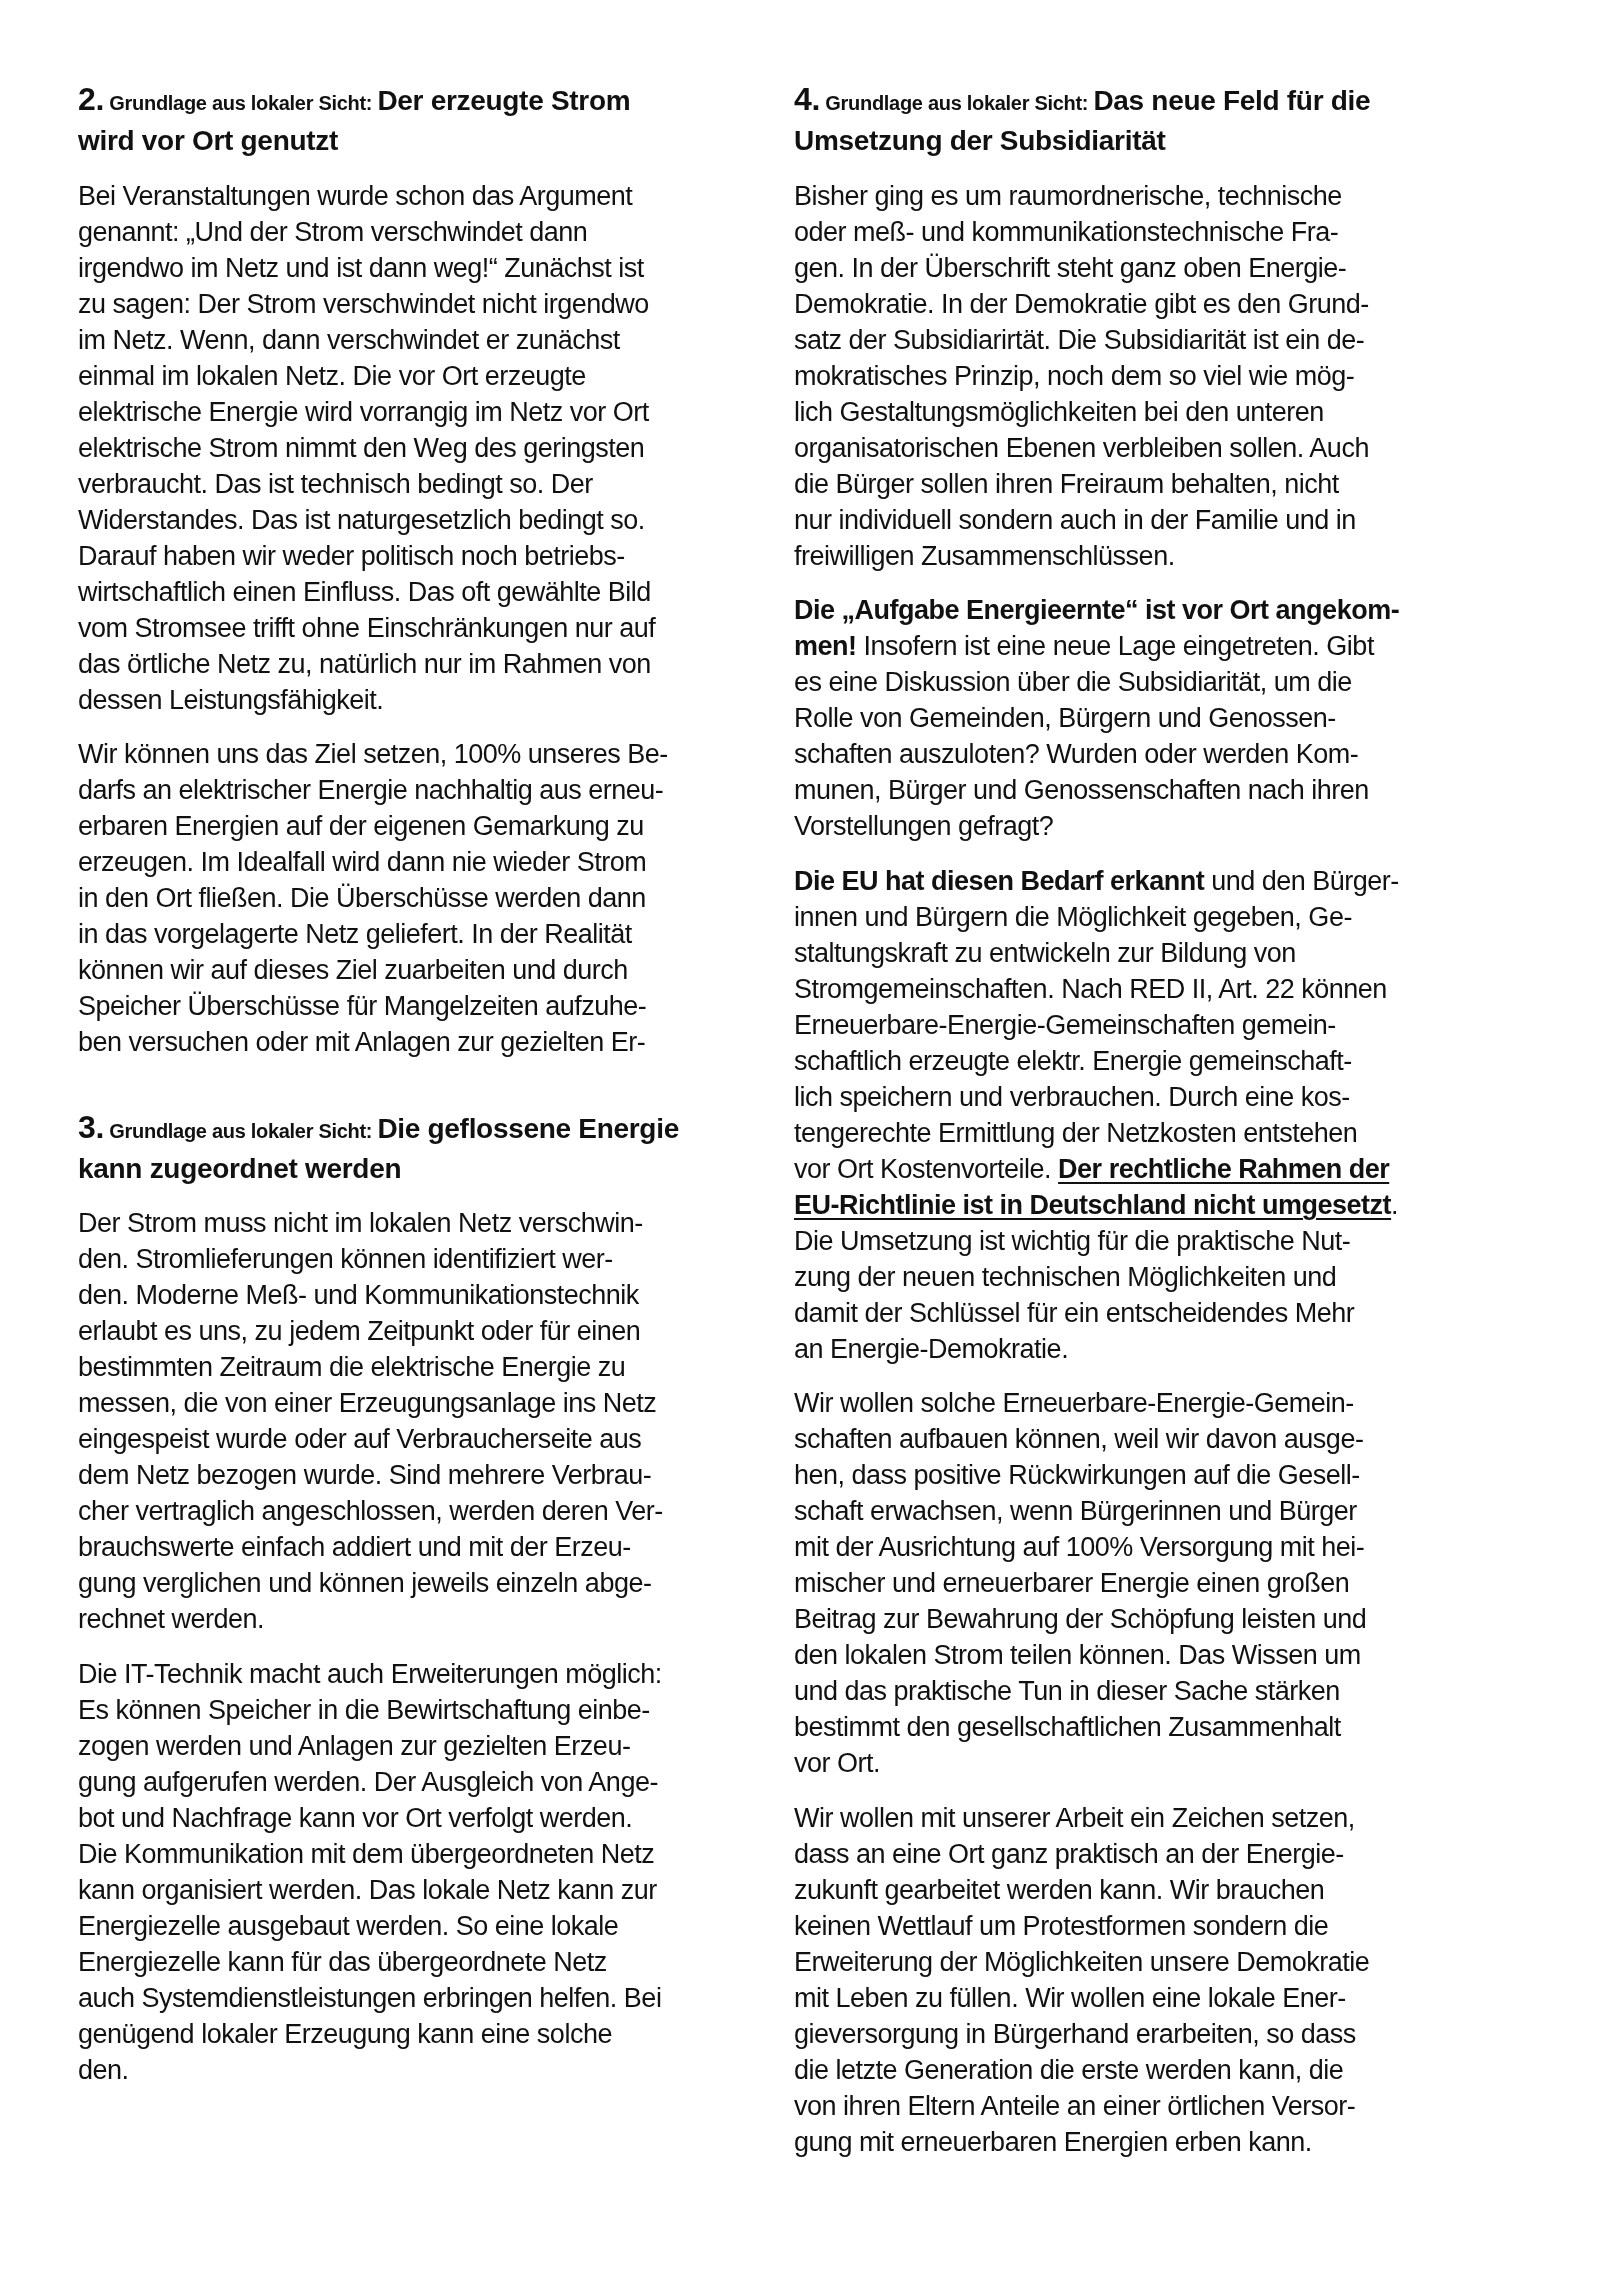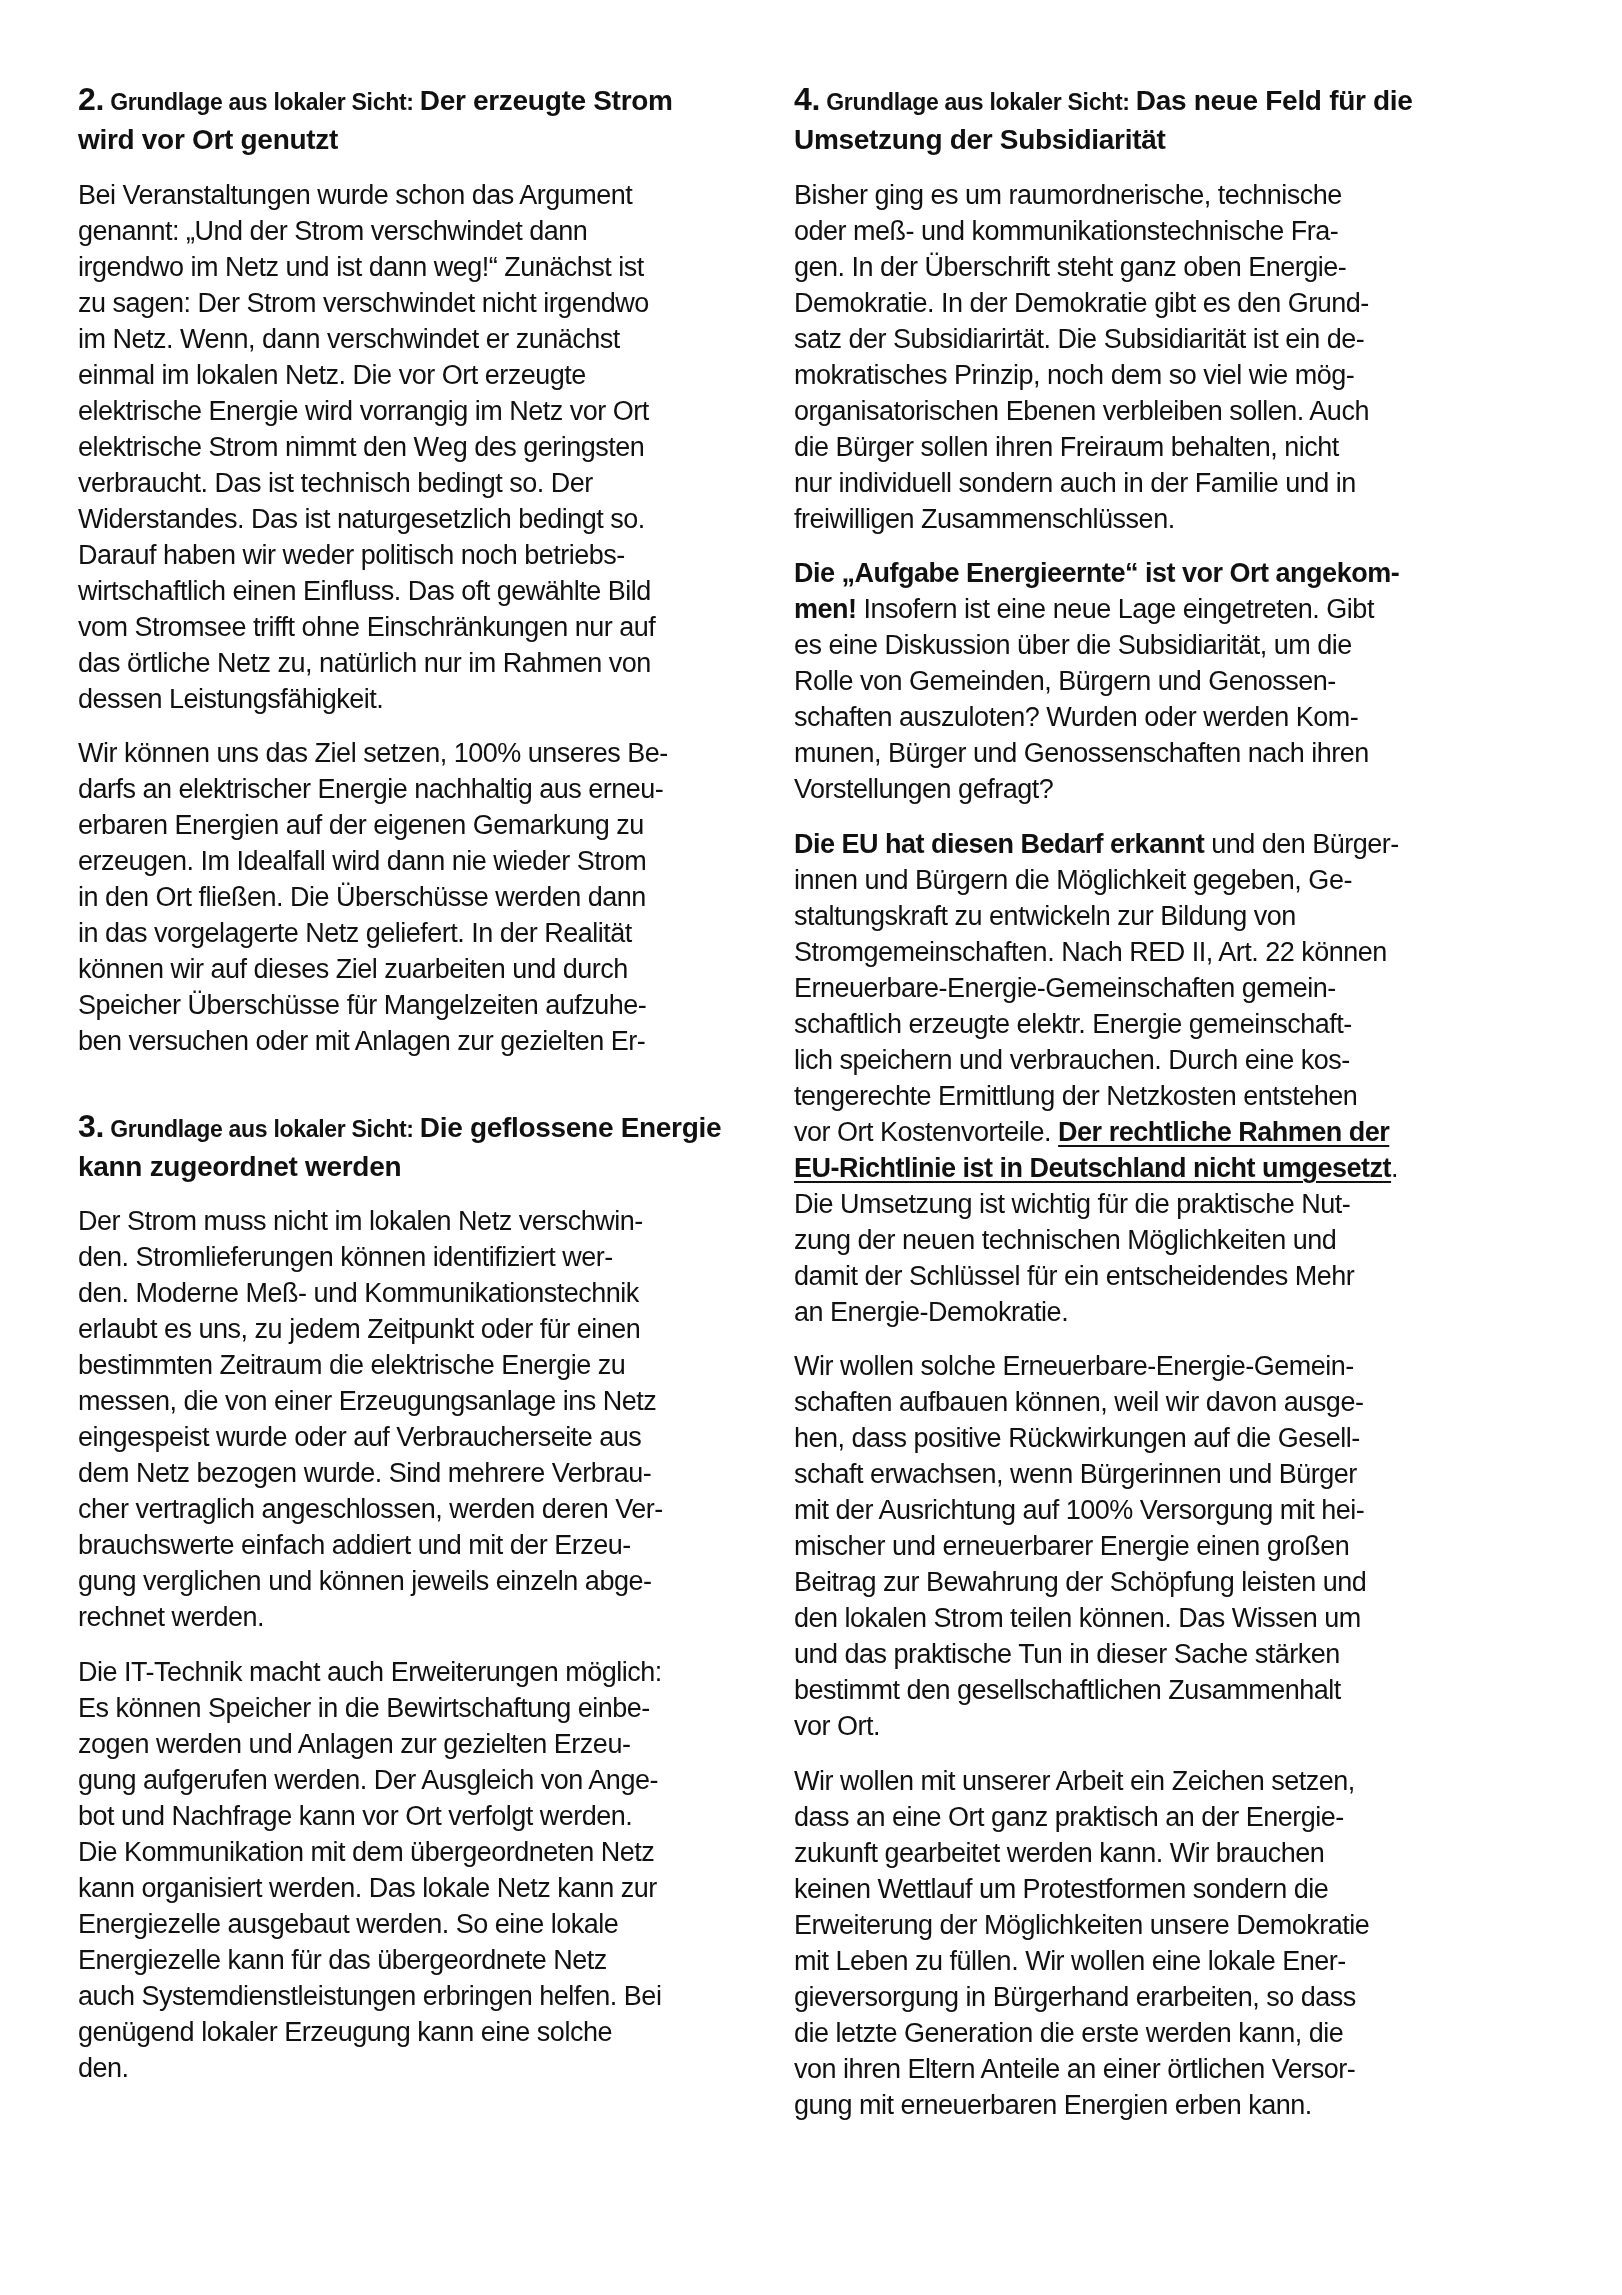--- a/index.html
+++ b/index.html
@@ -3,21 +3,21 @@
 <meta charset="utf-8">
 <style>
   html, body { margin:0; padding:0; background:#ffffff; }
   body { width:1623px; height:2295px; position:relative; overflow:hidden;
          font-family:"Liberation Sans", sans-serif; color:#111111; }
   .col { position:absolute; top:81px; }
   .col.left { left:78px; width:676px; }
   .col.right { left:794px; width:701px; }
   .heading { font-weight:bold; font-size:28px; line-height:37px; margin:0 0 18.6px 0; letter-spacing:-0.3px; }
   .heading .num { font-size:32px; }
-  .heading .pre { font-size:23px;text-align:right; }
+  .heading .pre { font-size:20px;text-align:right; }
   .para { font-size:27px; line-height:36px; margin:0 0 18.6px 0; letter-spacing:-0.5px; }
   .line { display:block; white-space:nowrap; }
   .b { font-weight:bold; }
   .u { text-decoration:underline; text-underline-offset:4.2px; text-decoration-thickness:1.7px; }
   .gap-section { height:30px; }
 </style>
 </head>
 <body>
 
 <div class="col left">
@@ -106,20 +106,21 @@
     <span class="line">Umsetzung der Subsidiarität</span>
   </div>
 
   <div class="para">
       <span class="line">Bisher ging es um raumordnerische, technische</span>
       <span class="line">oder meß- und kommunikationstechnische Fra-</span>
       <span class="line">gen. In der Überschrift steht ganz oben Energie-</span>
       <span class="line">Demokratie. In der Demokratie gibt es den Grund-</span>
       <span class="line">satz der Subsidiarirtät. Die Subsidiarität ist ein de-</span>
       <span class="line">mokratisches Prinzip, noch dem so viel wie mög-</span>
+      <span class="line">lich Gestaltungsmöglichkeiten bei den unteren</span>
       <span class="line">organisatorischen Ebenen verbleiben sollen. Auch</span>
       <span class="line">die Bürger sollen ihren Freiraum behalten, nicht</span>
       <span class="line">nur individuell sondern auch in der Familie und in</span>
       <span class="line">freiwilligen Zusammenschlüssen.</span>
     </div>
 
   <div class="para">
     <span class="line b">Die „Aufgabe Energieernte“ ist vor Ort angekom-</span>
     <span class="line"><span class="b">men!</span><span> Insofern ist eine neue Lage eingetreten. Gibt</span></span>
     <span><span class="line">es eine Diskussion über die Subsidiarität, um die</span><span class="line">Rolle von Gemeinden, Bürgern und Genossen-</span><span class="line">schaften auszuloten? Wurden oder werden Kom-</span><span class="line">munen, Bürger und Genossenschaften nach ihren</span><span class="line">Vorstellungen gefragt?</span></span>

